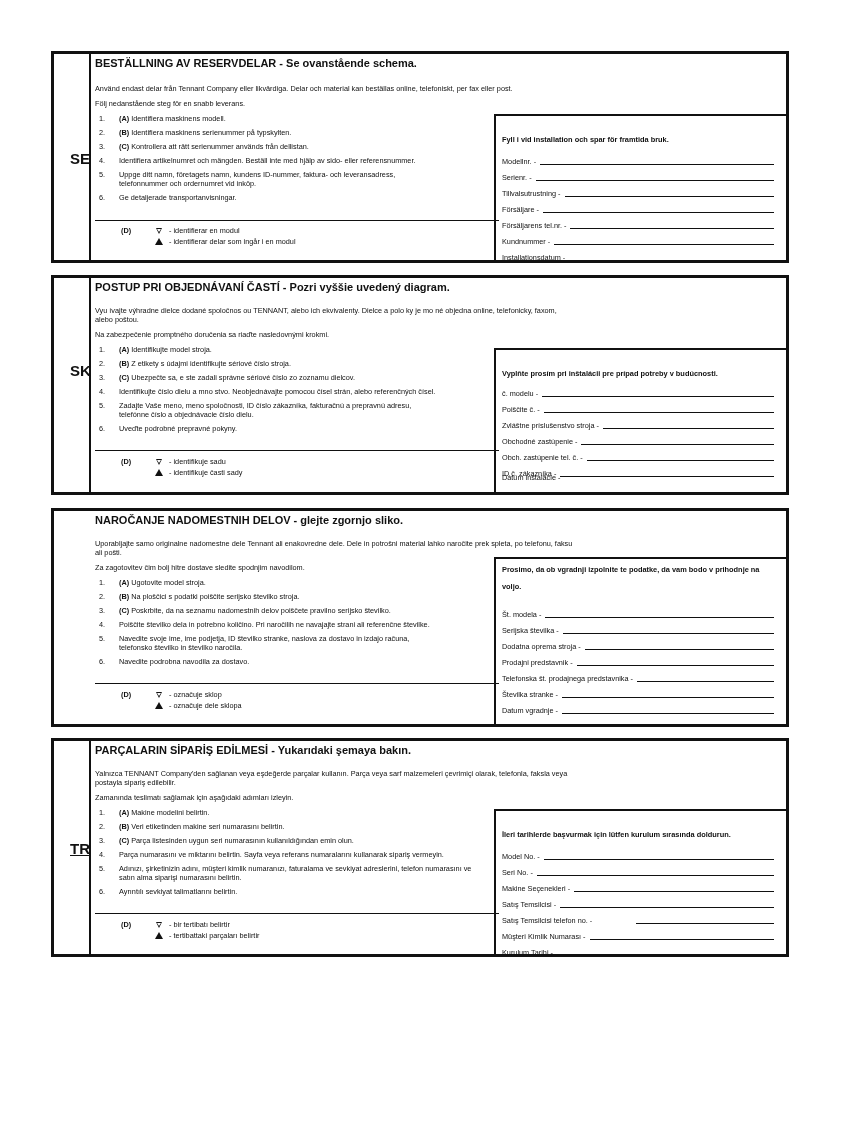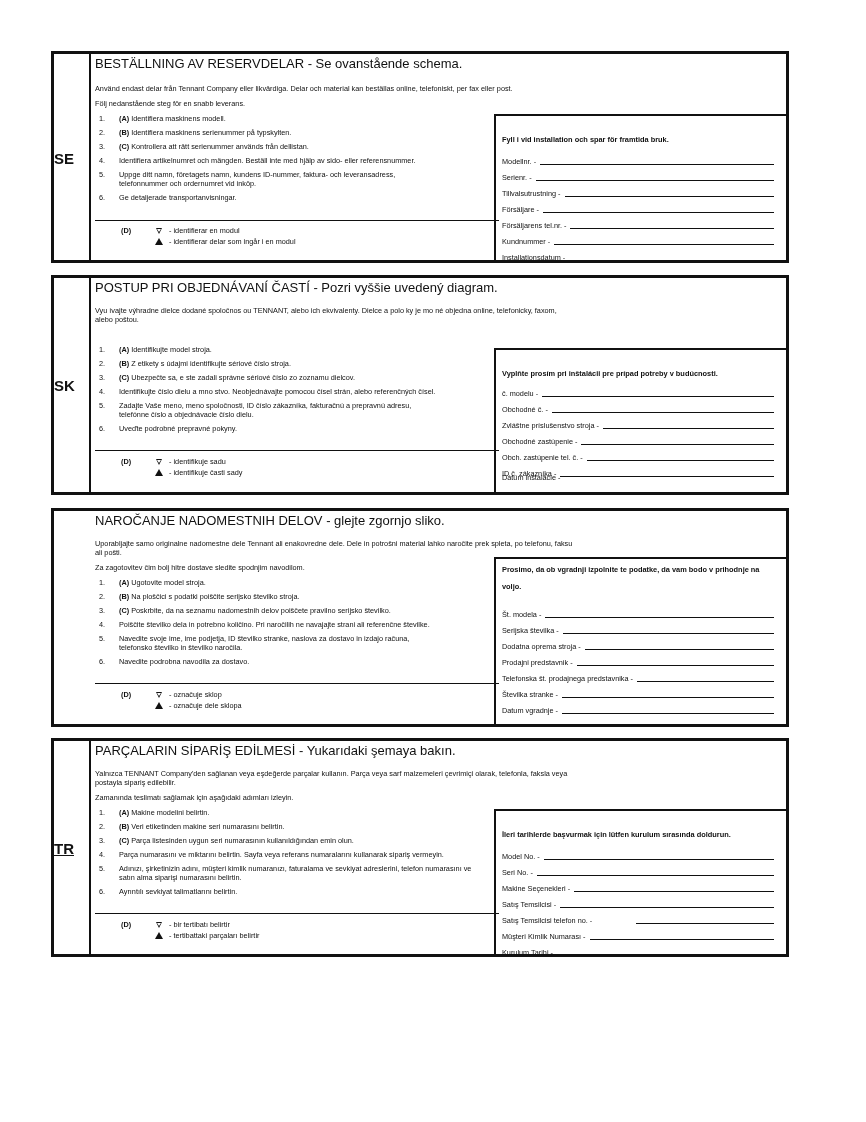--- a/index.html
+++ b/index.html
@@ -1,21 +1,21 @@
 <!DOCTYPE html>
 <html><head>
 <meta charset="utf-8">
 <style>
   html, body { margin: 0; padding: 0; background: #ffffff; }
   body { width: 866px; height: 1122px; position: relative; font-family: "Liberation Sans", sans-serif; color: #111; }
   .section { position: absolute; left: 51px; width: 738px; border: 3px solid #111; box-sizing: border-box; background: #fff; }
   .code-col { position: absolute; left: 0; top: 0; bottom: 0; width: 35px; border-right: 2px solid #111; }
-  .code { position: absolute; left: 0; width: 16px; text-align: center; font-weight: bold; font-size: 15px; }
+  .code { position: absolute; left: 0; width: 16px; text-align: center; font-weight: bold; font-size: 15px; padding-left: 16px; }
   .content { position: absolute; left: 37px; top: 0; right: 0; bottom: 0; font-size: 7.3px; line-height: 9px; }
-  .title { position: absolute; left: 4px; top: 5px; font-weight: normal; font-size: 13px; white-space: nowrap; }
+  .title { position: absolute; left: 4px; top: 5px; font-weight: bold; font-size: 11px; white-space: nowrap; }
   .intro { position: absolute; left: 4px; width: 520px; }
   .steps { position: absolute; left: 8px; width: 400px; }
   .step { position: relative; padding-left: 20px; margin-bottom: 5px; }
   .step .num { position: absolute; left: 0; top: 0; }
   .step b { font-weight: bold; }
   .divider { position: absolute; left: 4px; width: 404px; border-top: 1px solid #111; }
   .legend { position: absolute; left: 30px; font-size: 7.3px; }
   .legend-row { position: relative; height: 11px; }
   .legend .d { position: absolute; left: 0; top: 0; font-weight: bold; }
   .legend .sym { position: absolute; left: 33px; top: 0; width: 10px; text-align: center; }
@@ -89,25 +89,26 @@
       <div class="field" style="top:134px;">
           <span class="lbl">Installationsdatum -</span>
           <span class="line"></span>
         </div>
     </div>
   </div>
 </div>
 
 <div class="section" style="top:275px;height:220px;">
   <div class="code-col">
-    <div class="code" style="top:99px;">SK</div>
+    <div class="code" style="top:84px;">SK</div>
   </div>
   <div class="content">
     <div class="title">POSTUP PRI OBJEDNÁVANÍ ČASTÍ - Pozri vyššie uvedený diagram.</div>
     <div class="intro" style="top:28px;width:480px;">Vyu ívajte výhradne dielce dodané spoločnos ou TENNANT, alebo ich ekvivalenty. Dielce a polo ky je mo né objedna online, telefonicky, faxom, alebo poštou.</div>
+    <div class="intro" style="top:52px;">Na zabezpečenie promptného doručenia sa riaďte nasledovnými krokmi.</div>
     <div class="steps" style="top:67px;">
       <div class="step"><span class="num">1.</span><b>(A)</b><span> Identifikujte model stroja.</span></div>
       <div class="step"><span class="num">2.</span><b>(B)</b><span> Z etikety s údajmi identifikujte sériové číslo stroja.</span></div>
       <div class="step"><span class="num">3.</span><b>(C)</b><span> Ubezpečte sa, e ste zadali správne sériové číslo zo zoznamu dielcov.</span></div>
       <div class="step"><span class="num">4.</span><span>Identifikujte číslo dielu a mno stvo. Neobjednávajte pomocou čísel strán, alebo referenčných čísel.</span></div>
       <div class="step" style="width:300px;"><span class="num">5.</span><span>Zadajte Vaše meno, meno spoločnosti, ID číslo zákazníka, fakturačnú a prepravnú adresu, telefónne číslo a objednávacie číslo dielu.</span></div>
       <div class="step"><span class="num">6.</span><span>Uveďte podrobné prepravné pokyny.</span></div>
     </div>
     <div class="divider" style="top:172px;"></div>
     <div class="legend" style="top:179px;">
@@ -121,21 +122,21 @@
           <span class="txt">- identifikuje časti sady</span>
         </div>
     </div>
     <div class="form" style="top:70px;">
       <div class="form-title">Vyplňte prosím pri inštalácii pre prípad potreby v budúcnosti.</div>
       <div class="field" style="top:36px;">
           <span class="lbl">č. modelu -</span>
           <span class="line"></span>
         </div>
       <div class="field" style="top:52px;">
-          <span class="lbl">Obchodné č. -</span>
+          <span class="lbl">Poiščite č. -</span>
           <span class="line"></span>
         </div>
       <div class="field" style="top:68px;">
           <span class="lbl">Zvláštne príslušenstvo stroja -</span>
           <span class="line"></span>
         </div>
       <div class="field" style="top:84px;">
           <span class="lbl">Obchodné zastúpenie -</span>
           <span class="line"></span>
         </div>

